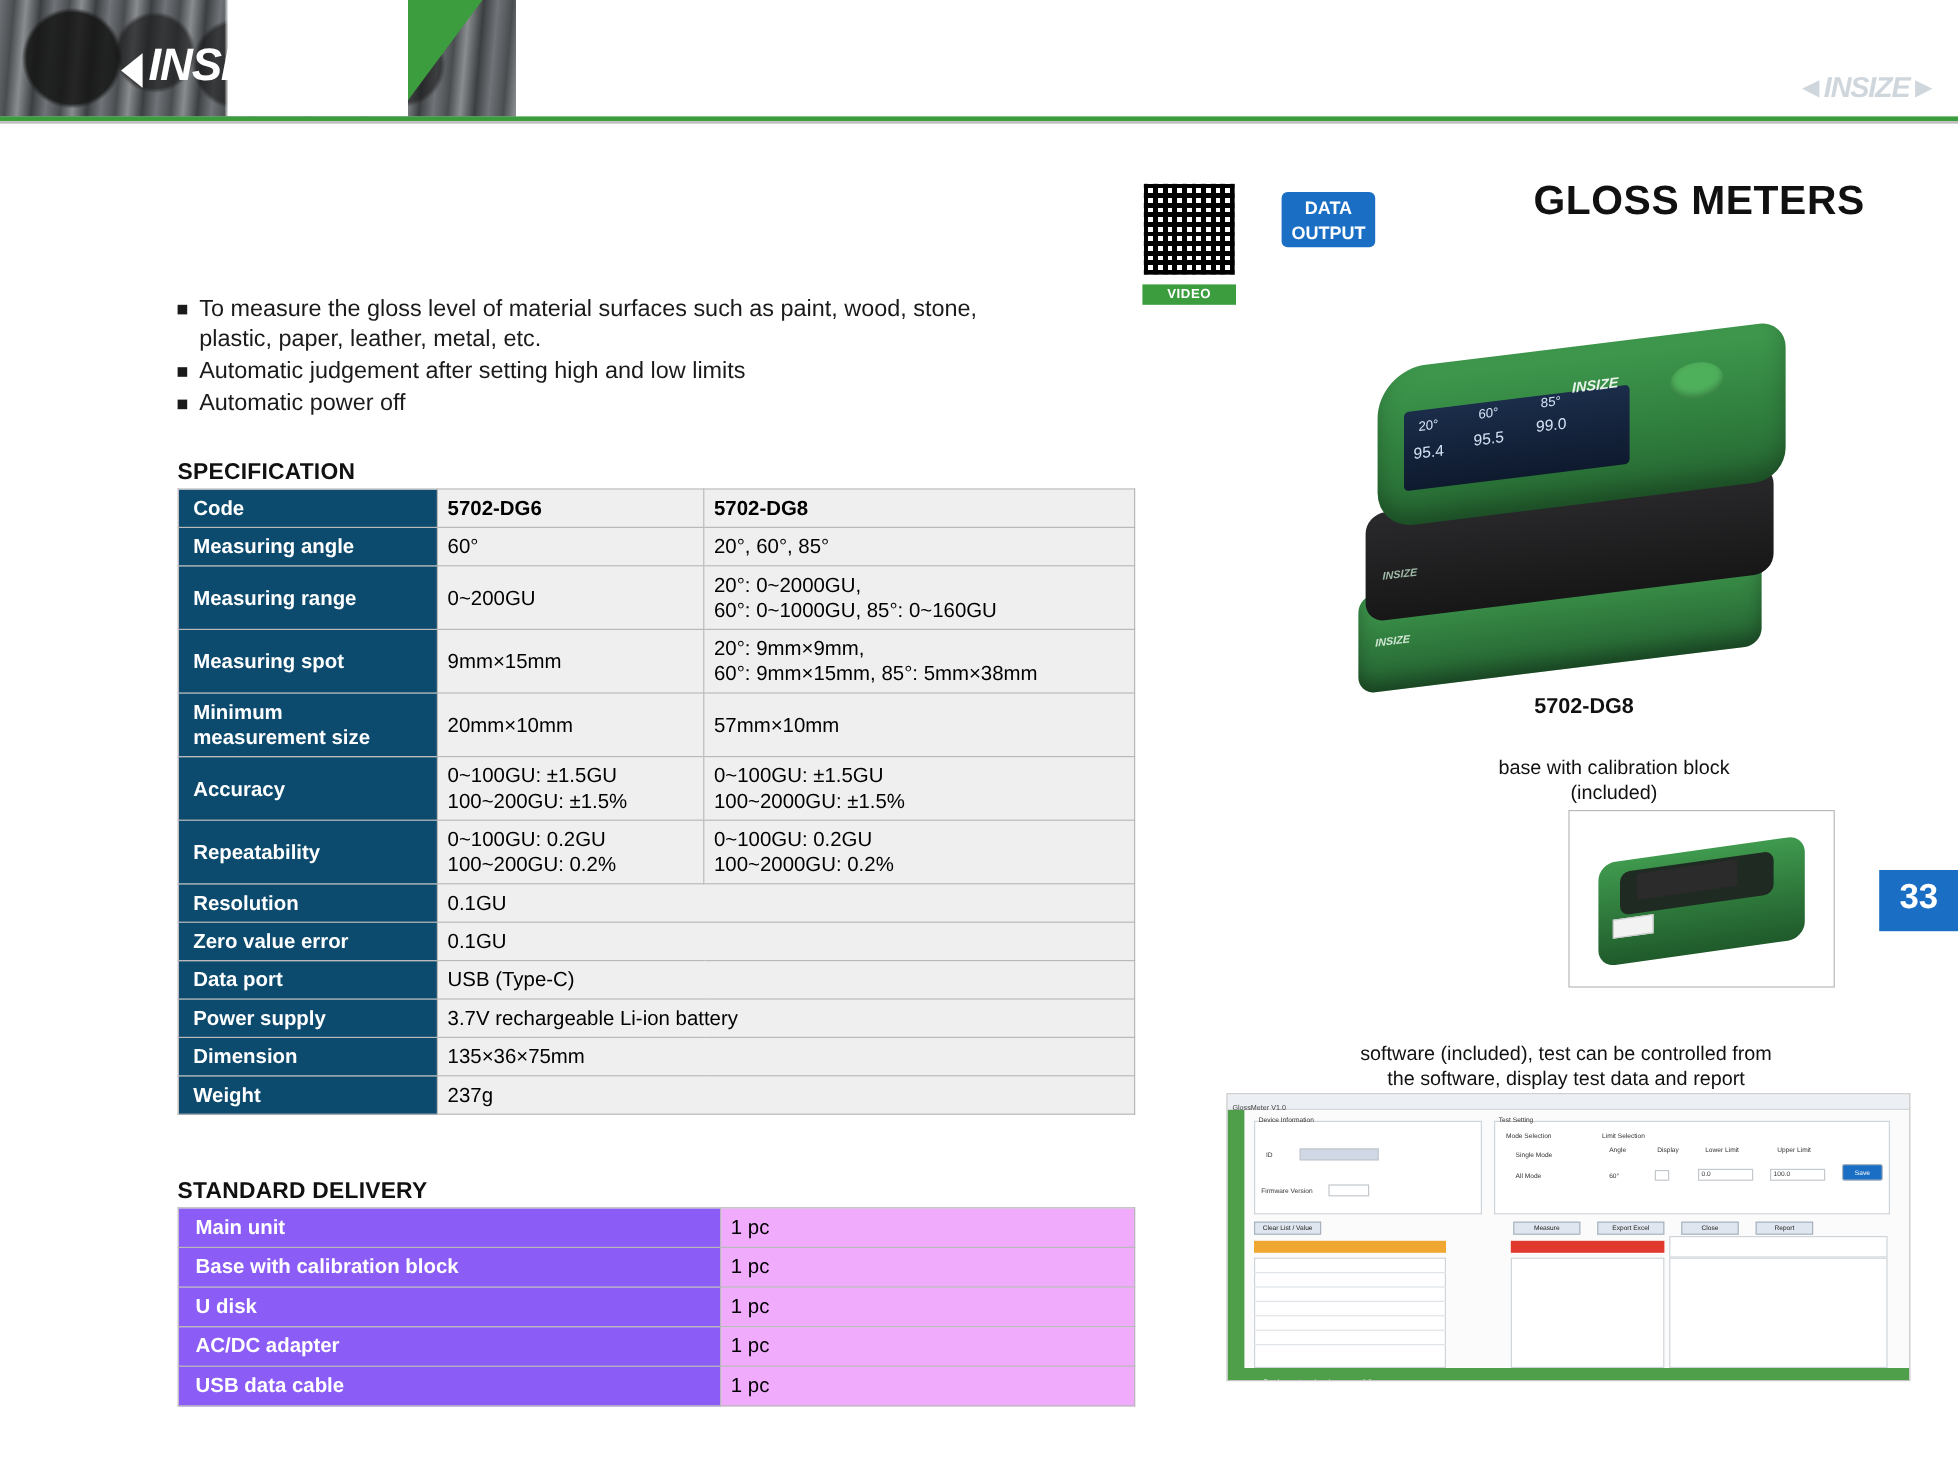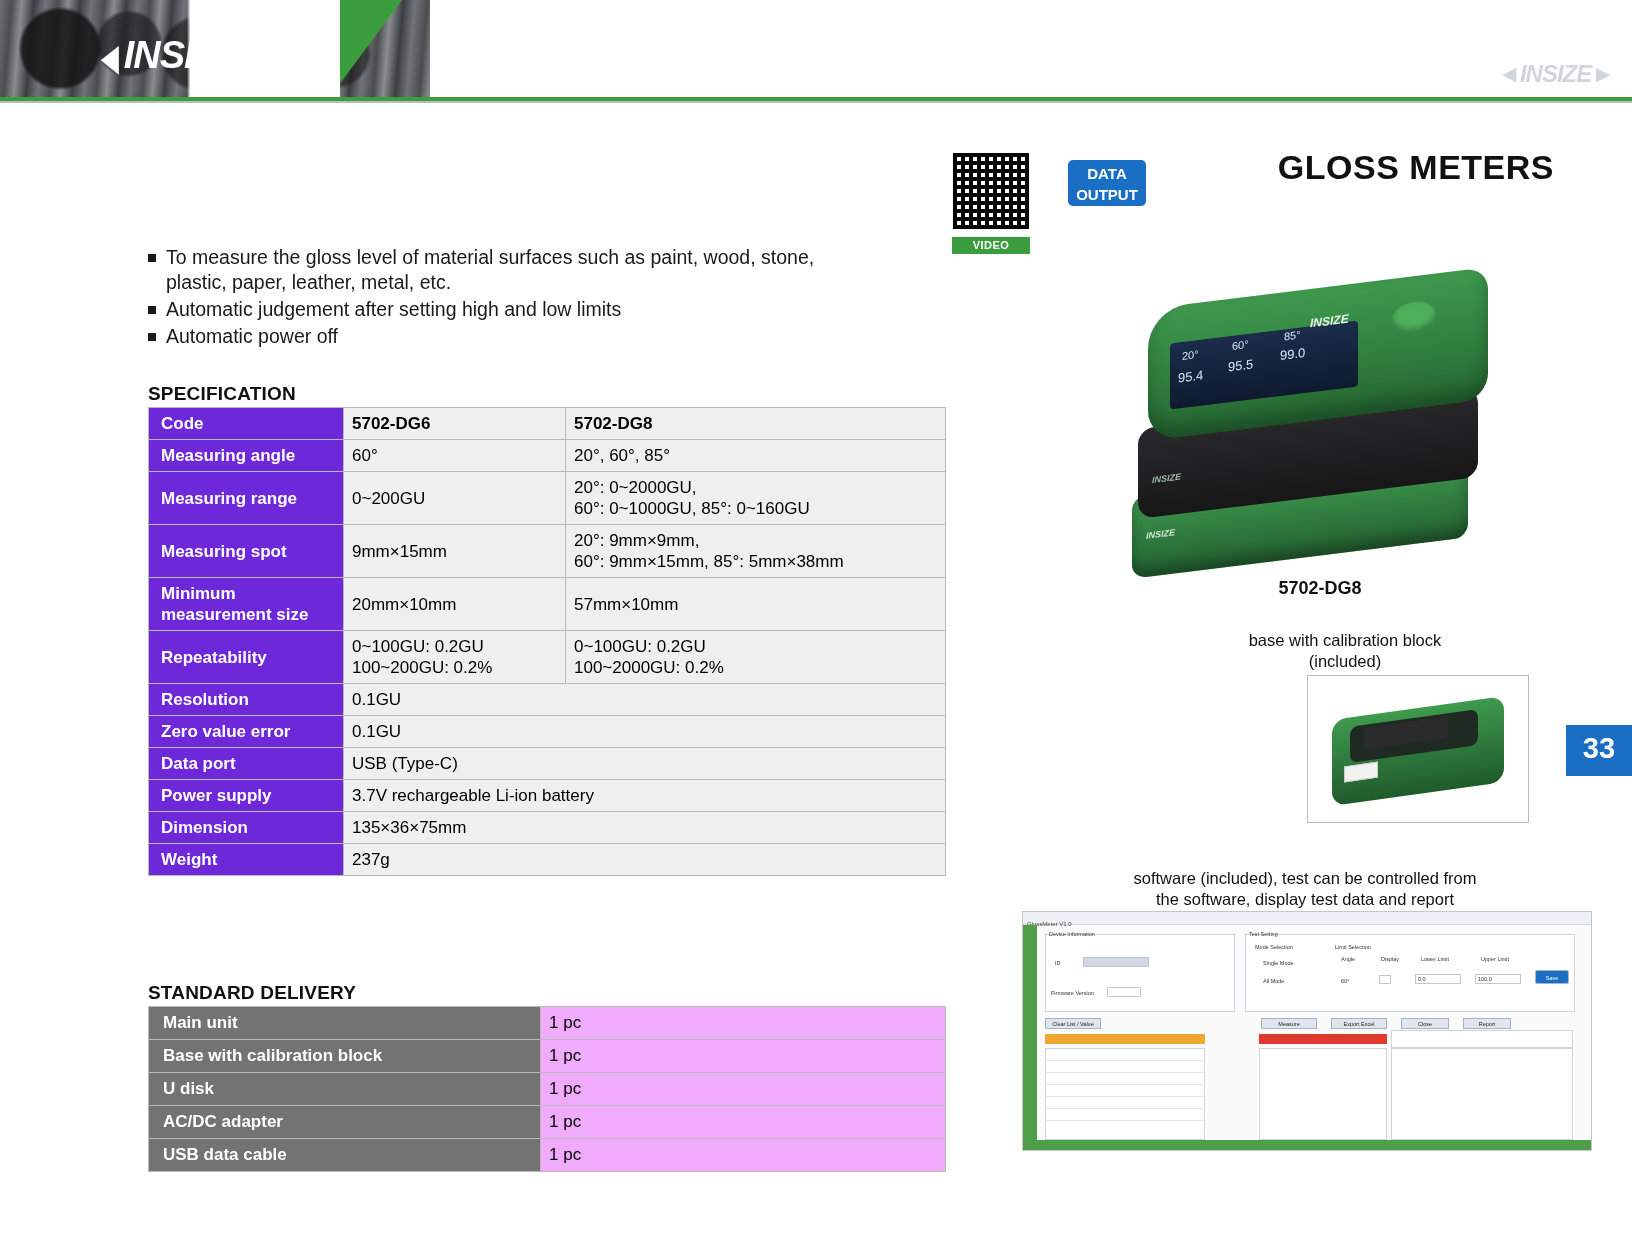--- a/index.html
+++ b/index.html
@@ -96,37 +96,37 @@
     font-size:17px;
   }
   .spec-table td {
     border:1px solid #b9b9b9;
     padding:5px 8px;
     vertical-align:middle;
     background:#efefef;
     line-height:21px;
   }
   .spec-table td.lbl {
-    background:#6d28d9; color:#ffffff; font-weight:bold;
-    width:195px; padding-left:12px;
+    background:#0c4a6e; color:#ffffff; font-weight:bold;
+    width:216px; padding-left:12px;
   }
   .spec-table td.v1 { width:222px; }
   .spec-table td.v2 { }
 
   .delivery-table {
     position:absolute; left:148px; top:1006px; width:798px;
     font-size:17px;
   }
   .delivery-table td {
     border:1px solid #b9b9b9;
     padding:5px 8px;
     background:#f0abfc; line-height:22px;
   }
   .delivery-table td.lbl {
-    background:#737373; color:#fff; font-weight:bold; width:392px;
+    background:#8b5cf6; color:#fff; font-weight:bold; width:452px;
     padding-left:14px;
   }
 
   
   .page-heading {
     position:absolute; right:78px; top:148px;
     font-size:34px; font-weight:bold; color:#111; letter-spacing:.5px;
   }
   .qr {
     position:absolute; left:952px; top:152px; width:78px; height:78px;
@@ -315,20 +315,27 @@
       <td class="lbl">Measuring spot</td>
       <td class="v1">9mm×15mm</td>
       <td class="v2" style="white-space:pre-line">20°: 9mm×9mm,
 60°: 9mm×15mm, 85°: 5mm×38mm</td>
     </tr>
     <tr>
       <td class="lbl" style="white-space:pre-line">Minimum
 measurement size</td>
       <td class="v1">20mm×10mm</td>
       <td class="v2">57mm×10mm</td>
+    </tr>
+    <tr>
+      <td class="lbl">Accuracy</td>
+      <td class="v1" style="white-space:pre-line">0~100GU: ±1.5GU
+100~200GU: ±1.5%</td>
+      <td class="v2" style="white-space:pre-line">0~100GU: ±1.5GU
+100~2000GU: ±1.5%</td>
     </tr>
     <tr>
       <td class="lbl">Repeatability</td>
       <td class="v1" style="white-space:pre-line">0~100GU: 0.2GU
 100~200GU: 0.2%</td>
       <td class="v2" style="white-space:pre-line">0~100GU: 0.2GU
 100~2000GU: 0.2%</td>
     </tr>
 
     <tr>

